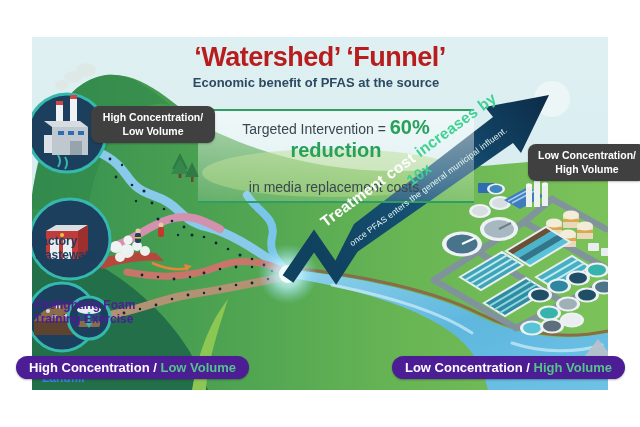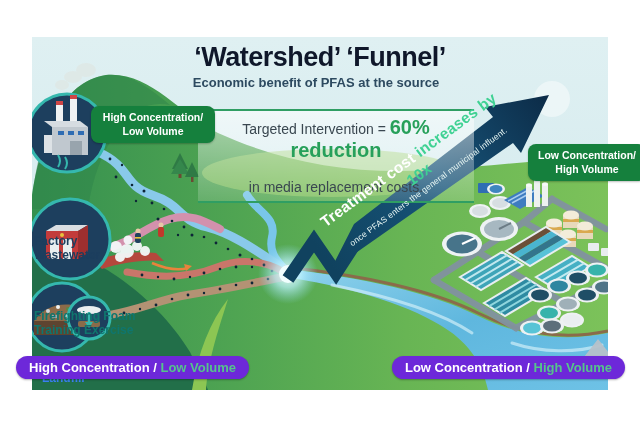--- a/index.html
+++ b/index.html
@@ -2,40 +2,40 @@
 <html><head>
 <meta charset="utf-8">
 <style>
   html,body{margin:0;padding:0;background:#ffffff;}
   body{width:640px;height:427px;position:relative;overflow:hidden;
        font-family:"Liberation Sans",sans-serif;}
   .stage{position:absolute;left:32px;top:37px;width:576px;height:353px;overflow:visible;}
   .stage svg{position:absolute;left:0;top:0;}
   .ovl{position:absolute;}
   .title{left:0;right:0;top:5px;text-align:center;font-size:27px;font-weight:800;
-         color:#0f172a;letter-spacing:-.5px;}
+         color:#b91c1c;letter-spacing:-.5px;}
   .subtitle{left:0;right:8px;top:38px;text-align:center;font-size:13px;font-weight:600;
             color:#2d4a60;}
   .ibox{left:166px;top:72px;width:276px;padding:5px 0 6px;text-align:center;
         border-top:2px solid #2f9e63;border-bottom:2px solid #2f9e63;
         background:linear-gradient(rgba(255,255,255,.55),rgba(255,255,255,.15));}
   .ibox .l1{font-size:14px;color:#3a4750;}
   .ibox .l1 b{font-size:20px;color:#27a05a;font-weight:800;}
   .ibox .l2{font-size:14px;color:#3a4750;margin-top:17px;}
-  .badge{background:#15803d;color:#fff;border-radius:8px;text-align:center;
+  .badge{background:#404040;color:#fff;border-radius:8px;text-align:center;
          font-size:10.5px;font-weight:700;line-height:1.3;padding:5px 6px;
          white-space:pre-line;box-shadow:0 1px 2px rgba(0,0,0,.25);}
   .badge.src{left:59px;top:69px;width:112px;}
   .badge.mun{left:496px;top:107px;width:106px;}
   .slabel{font-size:12px;font-weight:700;line-height:1.18;white-space:pre-line;margin-top:36px;}
   .slabel.factory{left:2px;top:161px;color:#1c3e5e;}
-  .slabel.fire{left:2px;top:236px;color:#0f766e;}
+  .slabel.fire{left:2px;top:225px;color:#4c1d95;}
   .slabel.landfill{left:10px;top:298px;color:#3b82f6;}
   .slabel.leachate{left:86px;top:283px;color:#ffffff;}
-  .pill{background:#6d28d9;border-radius:14px;padding:4px 13px;font-size:13px;
+  .pill{background:#4c1d95;border-radius:14px;padding:4px 13px;font-size:13px;
         font-weight:800;white-space:nowrap;box-shadow:0 1px 2px rgba(0,0,0,.3);}
   .pill .w{color:#ffffff;}
   .pill .g{color:#55c48b;}
   .pill.left{left:-16px;top:319px;}
   .pill.right{right:-17px;top:319px;}
   .alabel{left:275px;top:108px;width:240px;height:80px;text-align:center;
           transform:rotate(-36.5deg);transform-origin:50% 50%;}
   .alabel .l1{font-size:15.5px;font-weight:800;color:#ffffff;letter-spacing:.2px;}
   .alabel .l1 b{color:#3fd193;}
   .alabel .l2{font-size:8.5px;color:#e8f7f4;margin-top:1px;letter-spacing:.2px;}

